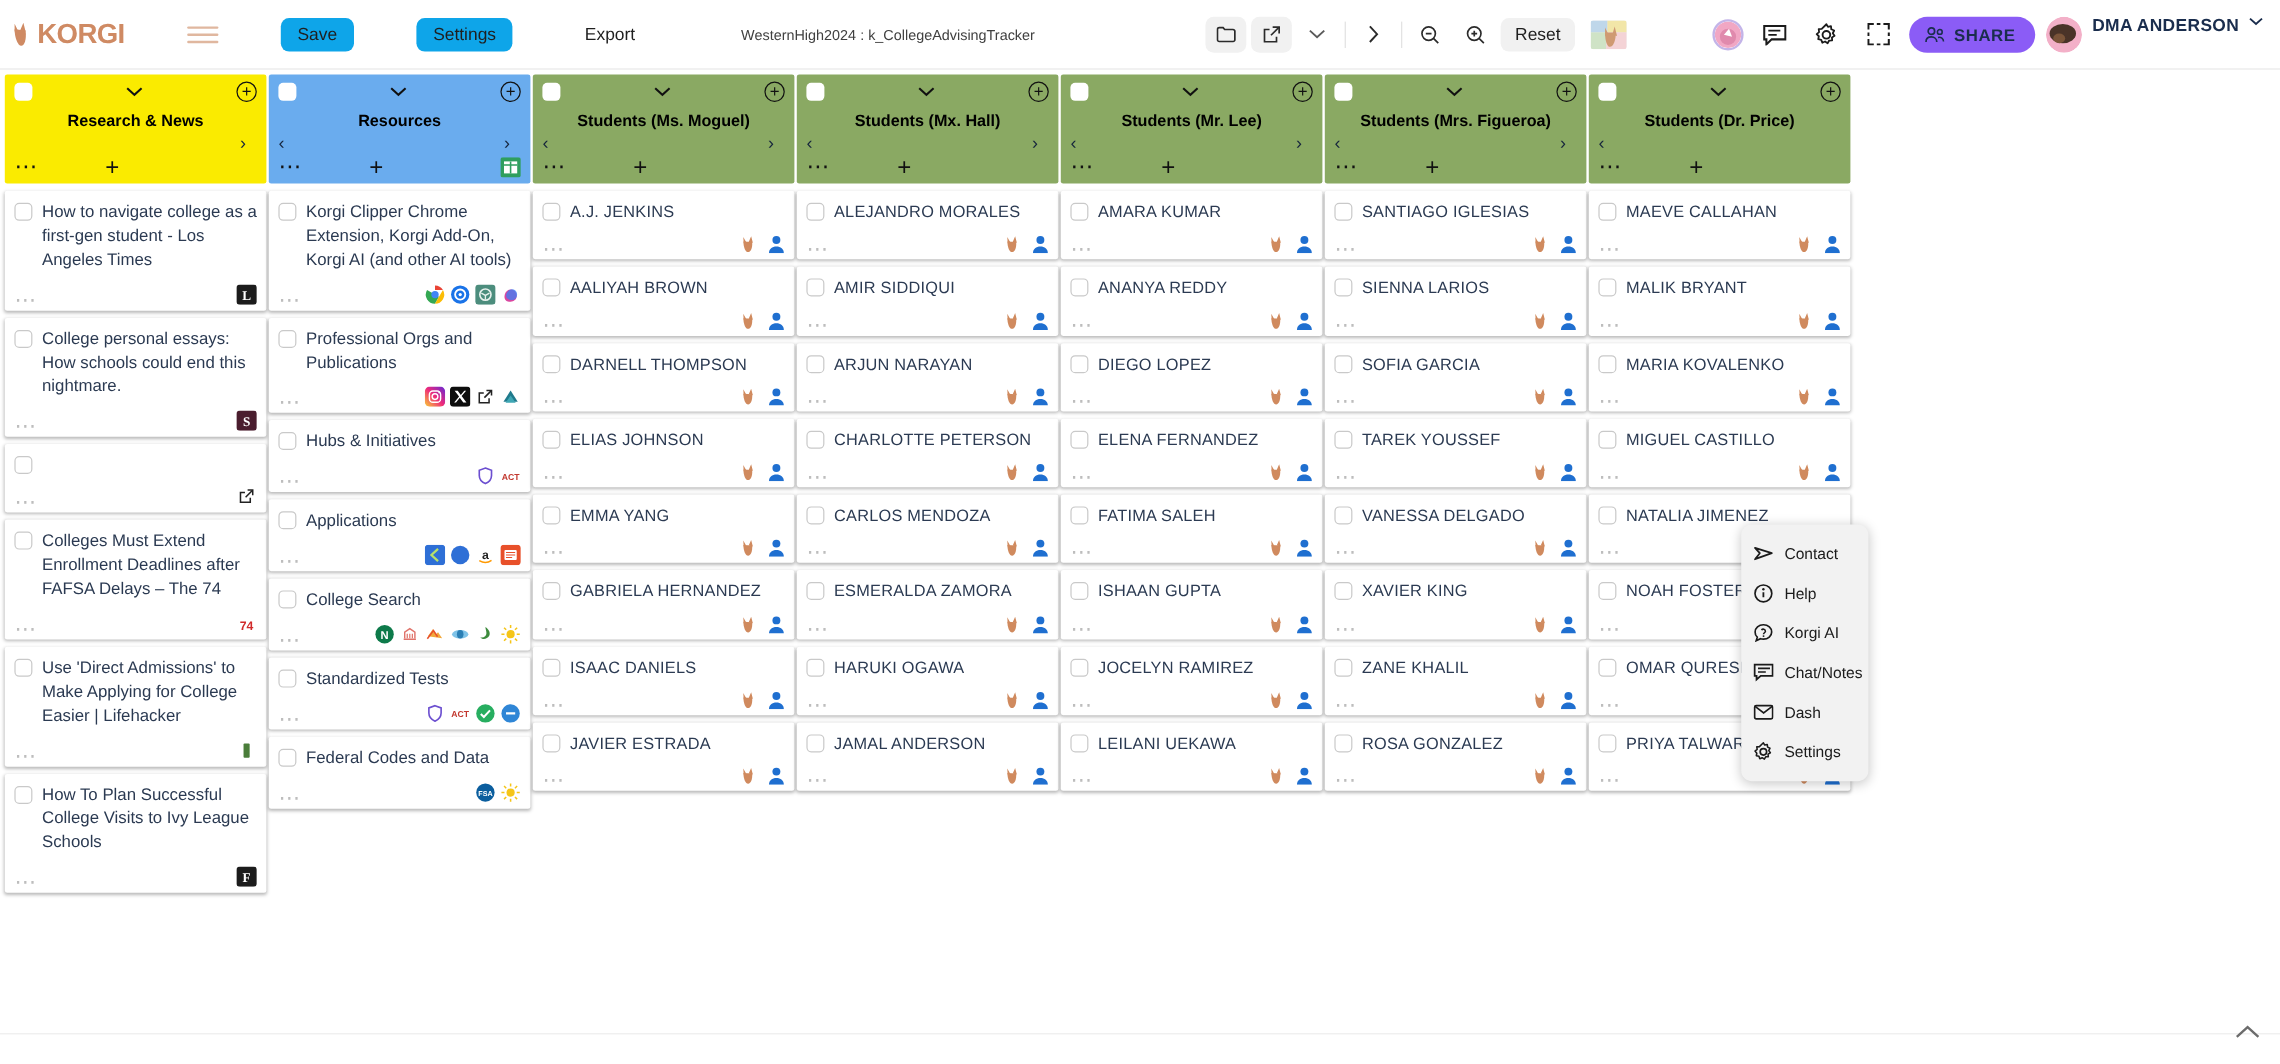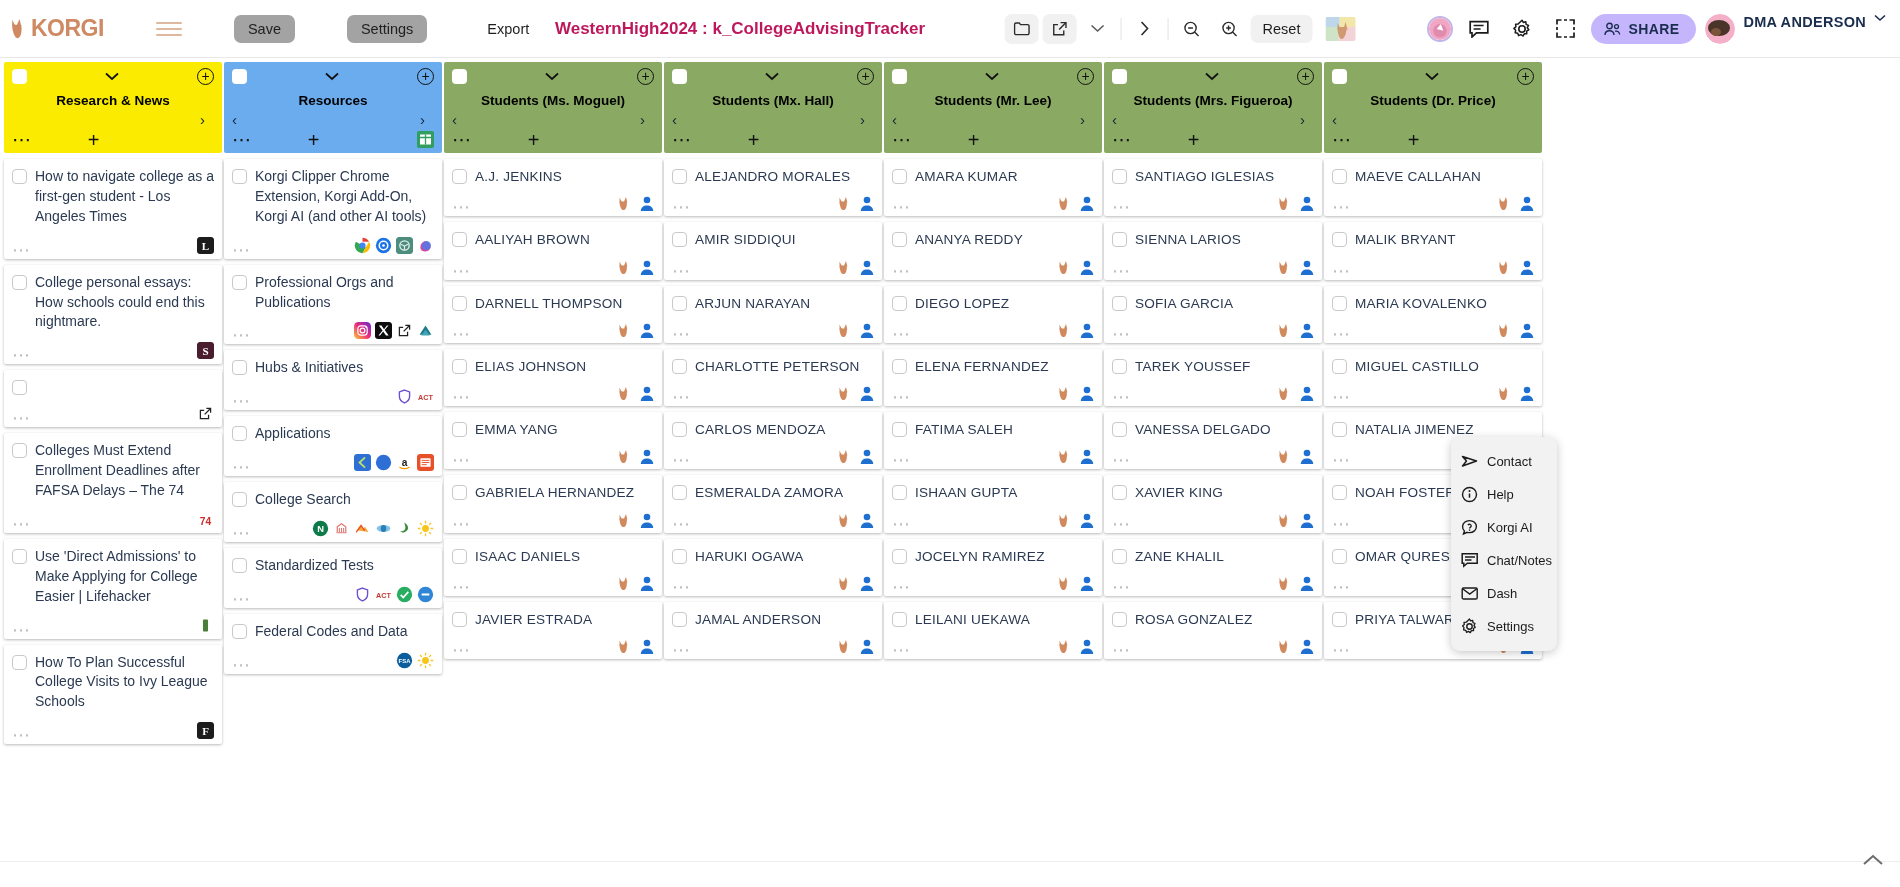--- a/index.html
+++ b/index.html
@@ -25,43 +25,43 @@
     display: flex; align-items: center; gap: 2px;
     font-weight: bold; font-size: 23px; letter-spacing: -0.5px;
     color: #cf8a63;
   }
   .brand-fox { width: 19px; height: 22px; display:block; }
   .hamburger { margin-left: 10px; width: 26px; height: 22px;
      display:flex; flex-direction:column; justify-content:center; gap:4px; cursor:pointer;}
   .hamburger span { display:block; height:2px; background:#e0b79f; border-radius:2px; }
   .pillbtn {
     margin-left: 10px;
-    background: #a3a3a3;
+    background: #0ea5e9;
     border-radius: 7px;
     padding: 6px 14px;
     font-size: 14.5px;
     color: #1f1f1f;
     cursor: pointer;
     white-space: nowrap;
   }
   .plainbtn {
     margin-left: 10px;
     padding: 6px 8px;
     font-size: 14.5px;
     color: #1f1f1f;
     cursor: pointer;
     white-space: nowrap;
   }
   .doc-title {
     position: absolute;
     left: 50%;
     transform: translateX(-50%) translateX(-210px);
-    font-size: 17px;
-    font-weight: bold;
-    color: #be185d;
+    font-size: 12px;
+    font-weight: normal;
+    color: #404040;
     white-space: nowrap;
   }
   .title-tools {
     position: absolute;
     left: 50%;
     transform: translateX(-50%) translateX(230px);
     display: flex; align-items: center; gap: 4px;
   }
   .iconbtn {
     width: 34px; height: 30px;
@@ -84,21 +84,21 @@
   .right-tools {
     margin-left: auto;
     display: flex; align-items: center; gap: 9px;
   }
   .avatar-sm {
     width: 26px; height: 26px; border-radius: 50%;
     border: 2px solid #c3b4e8;
     display:block;
   }
   .share-btn {
-    background: #c4b5fd; border-radius: 18px;
+    background: #8b5cf6; border-radius: 18px;
     padding: 7px 17px 7px 13px;
     display: flex; align-items: center; gap: 7px;
     font-size: 14px; font-weight: bold; color: #1a2d4d;
     letter-spacing: .4px; cursor: pointer;
   }
   .user-chip {
     display: flex; align-items: flex-start; gap: 8px; cursor: pointer;
     padding-right: 2px;
   }
   .avatar-user { width: 30px; height: 30px; border-radius: 50%; display:block; }

